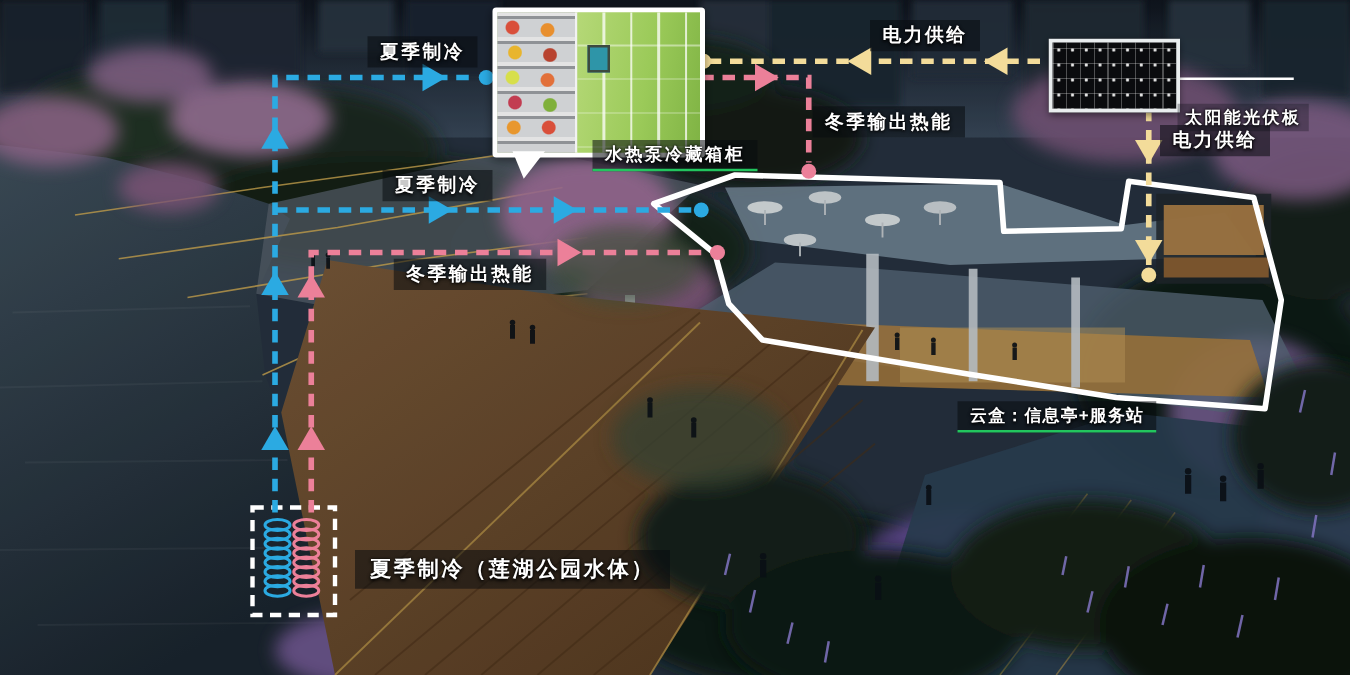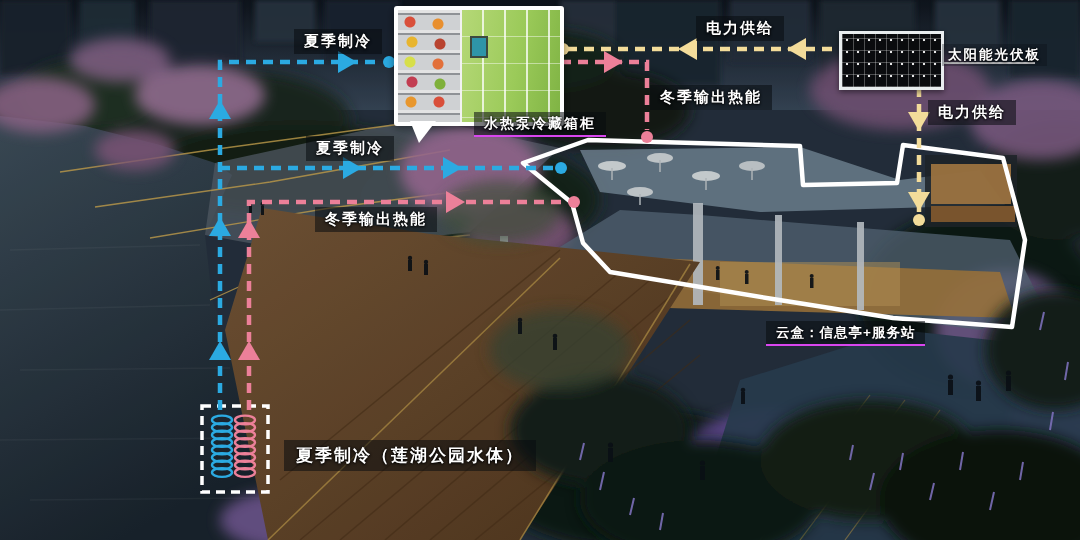--- a/index.html
+++ b/index.html
@@ -3,22 +3,22 @@
 <meta charset="utf-8">
 <style>
   html,body{margin:0;padding:0;background:#0b1117;}
   .stage{position:relative;width:1080px;height:540px;overflow:hidden;
          font-family:"Liberation Sans",sans-serif;background:#0c4a6e;}
   .stage svg{position:absolute;left:0;top:0;}
   
   .lbl{position:absolute;color:#fff;font-weight:bold;white-space:nowrap;
        background:rgba(8,11,15,.55);padding:3px 10px;letter-spacing:2px;
        text-shadow:0 1px 3px #000, 0 0 2px #000;z-index:6;}
-  .lbl.nobg{background:rgba(8,11,15,.30);}
-  .lbl.underline{border-bottom:2px solid #d946ef;padding-bottom:2px;}
+  .lbl.nobg{background:rgba(8,11,15,.30);margin-top:39px;}
+  .lbl.underline{border-bottom:2px solid #22c55e;padding-bottom:2px;}
   
   .cabinet{position:absolute;left:394px;top:6px;width:162px;height:112px;
            background:#aace6a;border:4px solid #fff;border-radius:3px;z-index:5;
            box-shadow:0 2px 8px rgba(0,0,0,.45);display:flex;}
   .cab-tail{position:absolute;left:12px;bottom:-21px;width:0;height:0;
             border-left:9px solid transparent;border-right:17px solid transparent;
             border-top:22px solid #fff;}
   .cab-shelves{width:38%;height:100%;
     background:
       radial-gradient(circle 5px at 12px 12px,#d94f3a 5px,transparent 6px),

